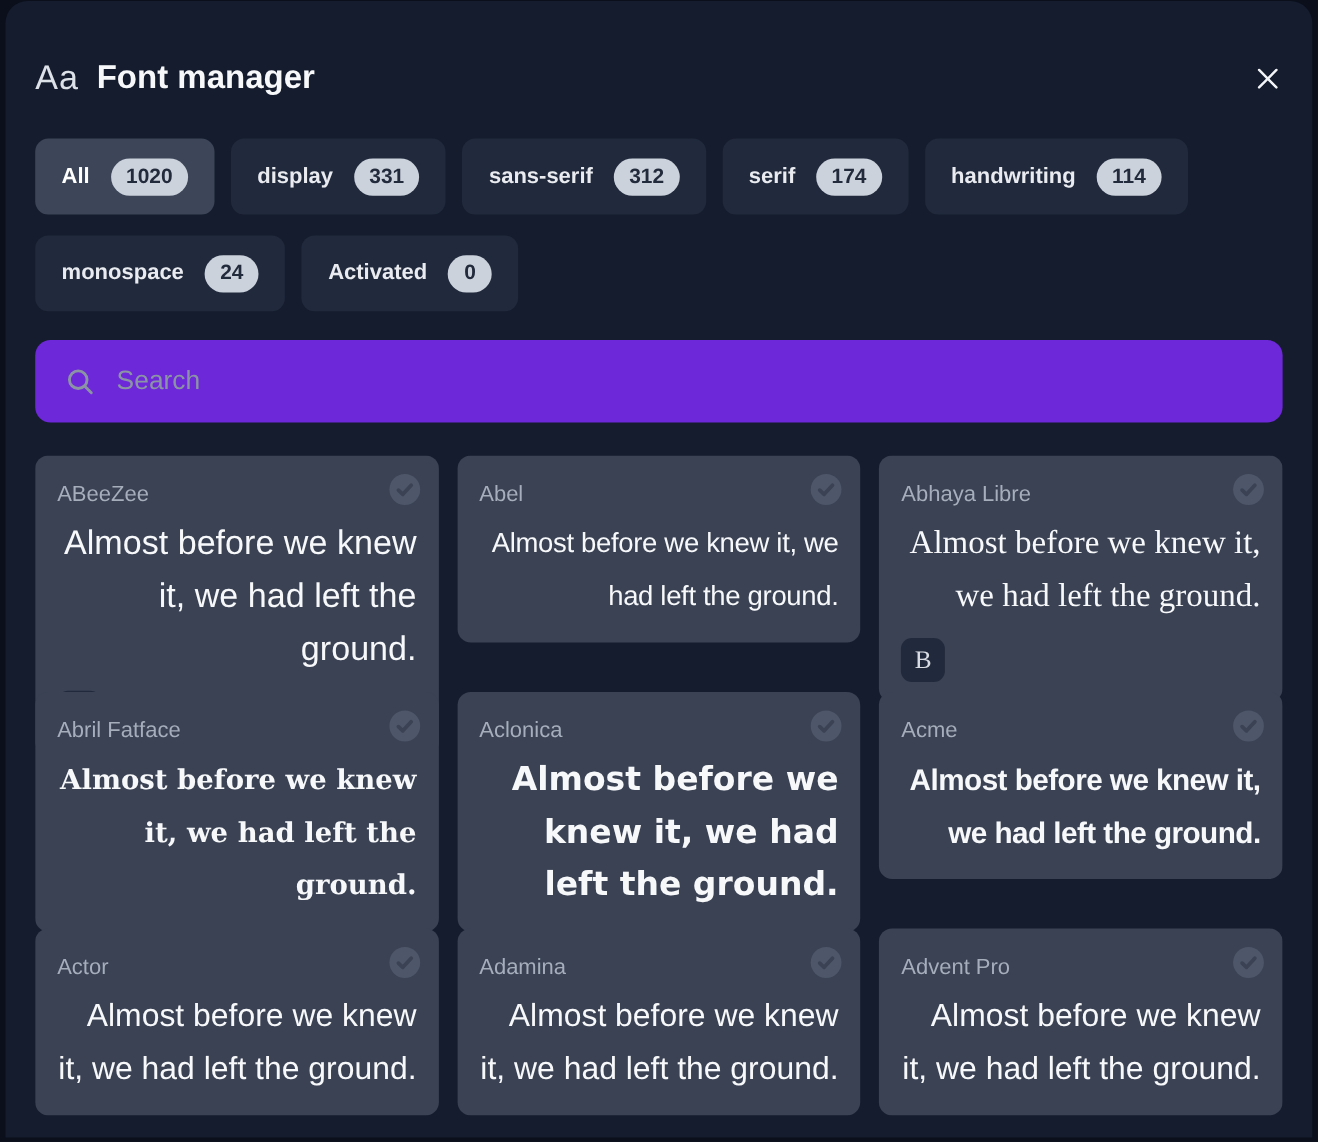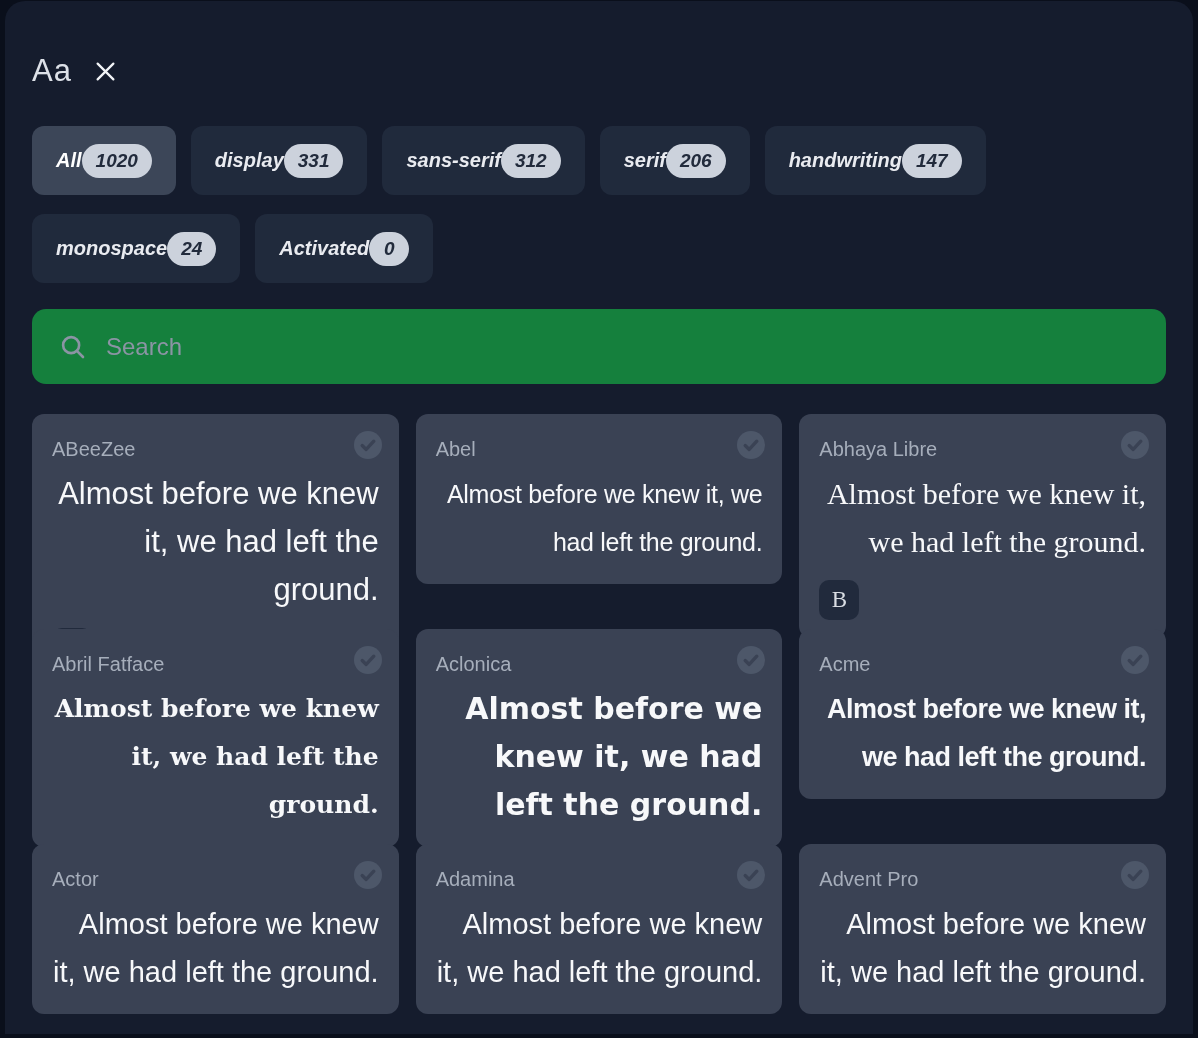--- a/index.html
+++ b/index.html
@@ -24,37 +24,36 @@
     margin-right:16px;
   }
   .title { font-size:30px; font-weight:700; color:#f7f8fa; flex:1; }
   .close-btn {
     background:none; border:none; cursor:pointer; width:36px; height:36px;
     display:flex; align-items:center; justify-content:center; margin-right:-4px;
   }
   
   .filters { margin-top:32px; display:flex; flex-wrap:wrap; gap:19px 15px; }
   .chip {
-    display:inline-flex; align-items:center; gap:0;
+    display:inline-flex; align-items:center; gap:19px;
     height:69px; padding:0 24px;
     background:#202a3c; border:none; border-radius:12px;
     color:#e9ebf0; font-size:20px; font-weight:700; cursor:pointer;
     font-family:"Liberation Sans", sans-serif;
-    font-style:italic;
   }
   .chip.selected { background:#3c4658; color:#ffffff; }
   .chip .count {
     background:#ccd2dc; color:#222b3c;
     font-size:19px; font-weight:700;
     border-radius:999px; padding:6px 14px; min-width:40px; 
   }
   
   .search-bar {
     margin-top:26px; height:75px; width:100%;
-    background:#15803d; border-radius:14px;
+    background:#6d28d9; border-radius:14px;
     display:flex; align-items:center; padding:0 26px; gap:18px;
   }
   .search-bar input {
     flex:1; background:transparent; border:none; outline:none;
     color:#e9ebf0; font-size:24px; font-family:"Liberation Sans", sans-serif;
   }
   .search-bar input::placeholder { color:#8b94a4; }
   
   .grid {
     margin-top:30px; height:600px; overflow:hidden;
@@ -91,20 +90,21 @@
   .style-acme     { font-family:"Liberation Sans", sans-serif; font-weight:700; font-size:27px; letter-spacing:-0.5px; }
   .style-actor, .style-adamina, .style-advent { font-family:"Liberation Sans", sans-serif; font-size:29px; }
 </style>
 </head>
 <body>
 
 <div class="modal">
 
   <div class="header">
     <span class="logo">Aa</span>
+    <h1 class="title">Font manager</h1>
     <button class="close-btn">
       <span style="display:flex;">
         <svg width="27" height="27" viewBox="0 0 24 24" fill="none" stroke="#f2f4f7" stroke-width="2" stroke-linecap="round">
           <path d="M5 5 L19 19 M19 5 L5 19"></path>
         </svg>
       </span>
     </button>
   </div>
 
   <div class="filters">
@@ -115,25 +115,25 @@
       <button class="chip">
     <span>display</span>
     <span class="count">331</span>
   </button>
       <button class="chip">
     <span>sans-serif</span>
     <span class="count">312</span>
   </button>
       <button class="chip">
     <span>serif</span>
-    <span class="count">206</span>
+    <span class="count">174</span>
   </button>
       <button class="chip">
     <span>handwriting</span>
-    <span class="count">147</span>
+    <span class="count">114</span>
   </button>
       <button class="chip">
     <span>monospace</span>
     <span class="count">24</span>
   </button>
       <button class="chip">
     <span>Activated</span>
     <span class="count">0</span>
   </button>
     </div>

